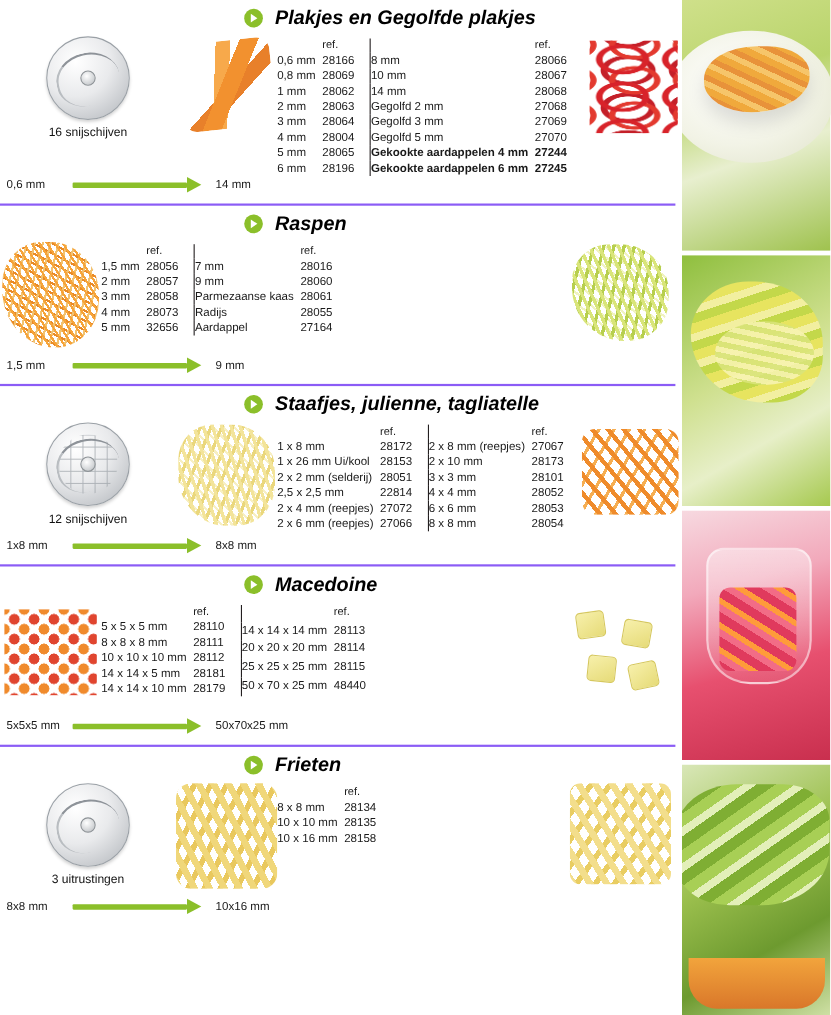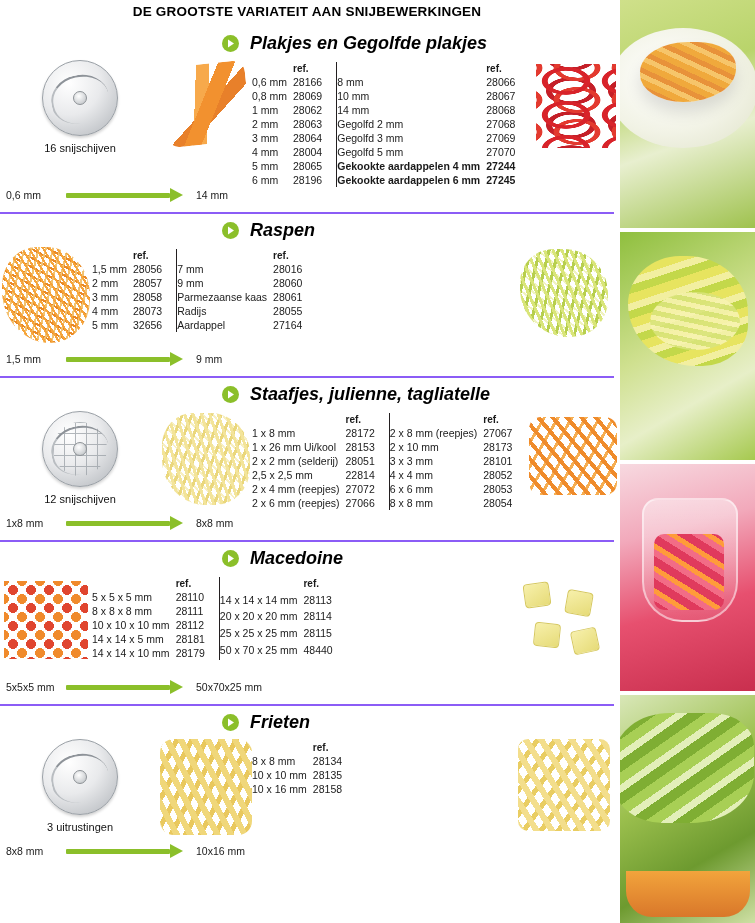--- a/index.html
+++ b/index.html
@@ -231,21 +231,21 @@
 
   .table-col {
     flex: 1 1 auto;
     padding-top: 6px;
   }
   .two-tables { display: flex; gap: 0; }
   .tbl { border-collapse: collapse; font-size: 10.5px; }
   .tbl td { padding: 1px 6px 1px 0; white-space: nowrap; vertical-align: top; }
   .tbl td.ref { text-align: left; padding-right: 14px; }
   .tbl .hdr td { font-weight: bold; font-size: 10px; padding-bottom: 1px; }
-  .tbl .hdr td.ref { font-weight: bold; }
+  .tbl .hdr td.ref { font-weight: normal; }
   .divider-l { border-left: 1px solid #231f20; padding-left: 10px; }
   .bold-row td { font-weight: bold; }
 
   .veg-col {
     flex: 0 0 92px;
     width: 92px; height: 100px;
     position: relative;
     margin-right: 4px;
   }
   .veg-pepper {
@@ -325,21 +325,20 @@
       </div>
     <div class="photo">
         <div class="ph-inner ph3"></div>
       </div>
     <div class="photo">
         <div class="ph-inner ph4"></div>
       </div>
   </div>
 
   <div class="content">
-    <div class="doc-title">DE GROOTSTE VARIATEIT AAN SNIJBEWERKINGEN</div>
     <div id="sections-host">
         <div class="section">
           <div class="sec-head">
             <span class="bullet">
               <svg width="8" height="9" viewBox="0 0 8 9">
                 <polygon points="1,0.5 7,4.5 1,8.5" fill="#ffffff"></polygon>
               </svg>
             </span>
             <span class="sec-title">Plakjes en Gegolfde plakjes</span>
           </div>

